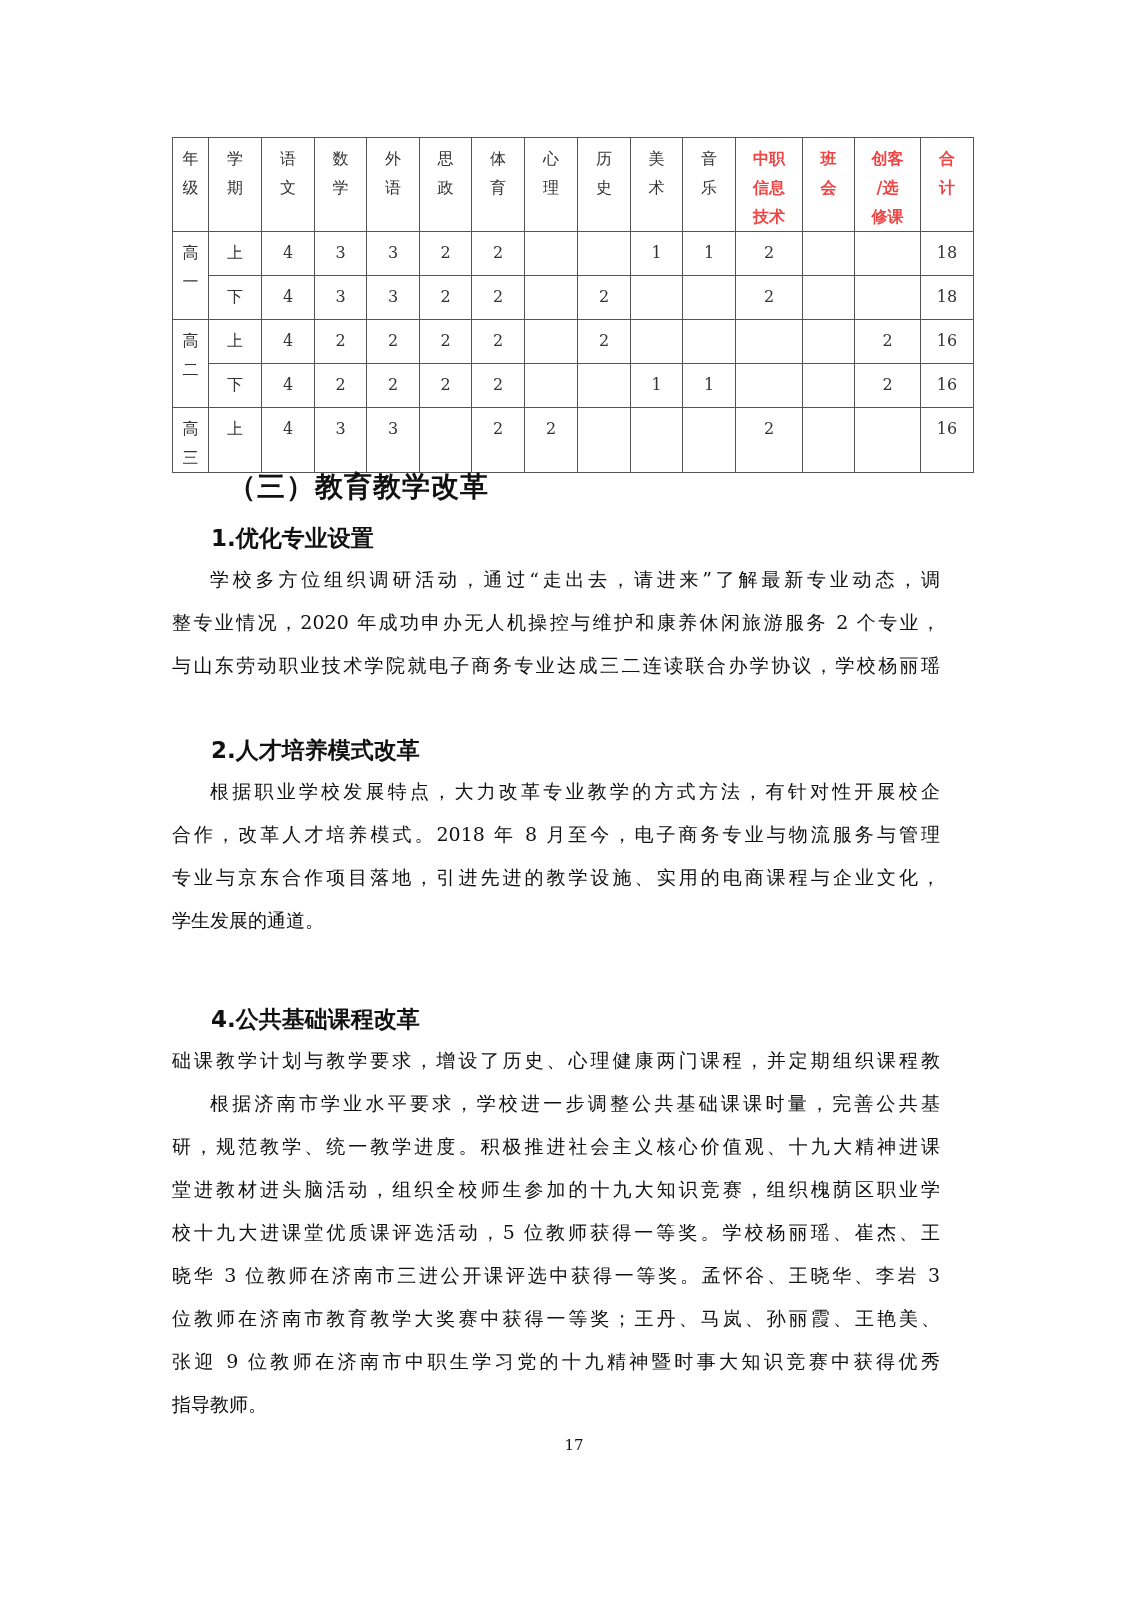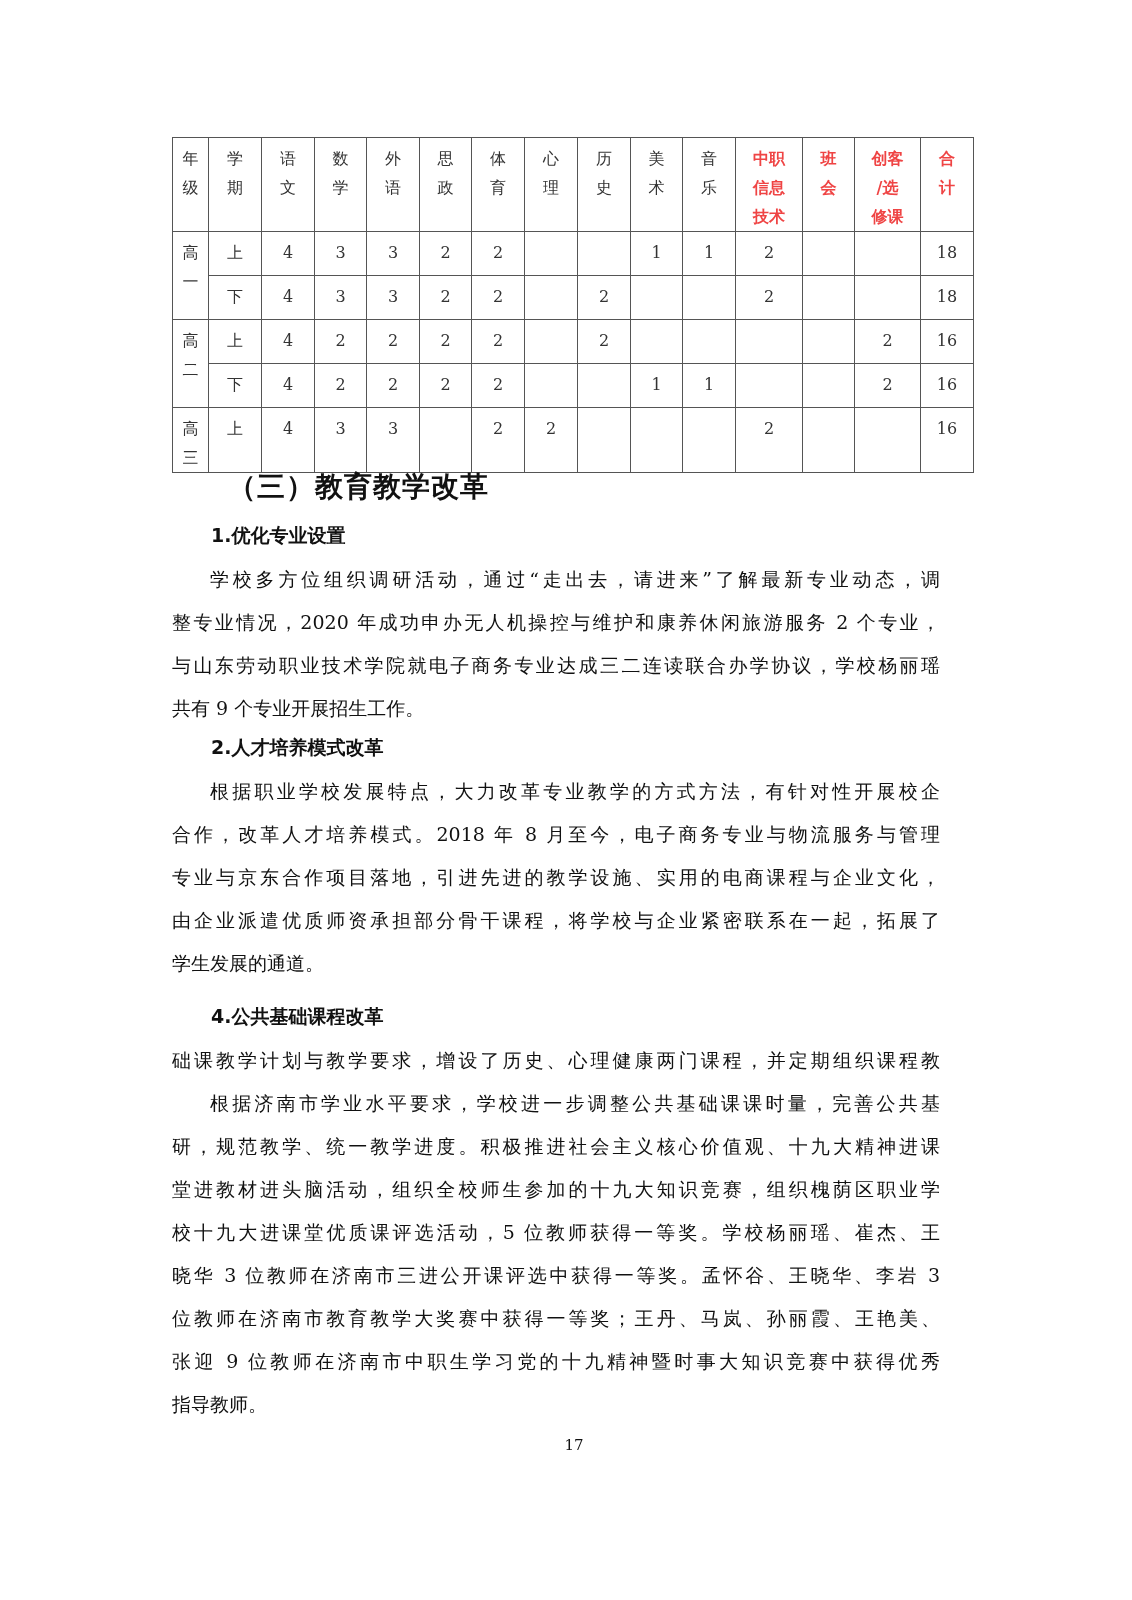--- a/index.html
+++ b/index.html
@@ -12,21 +12,21 @@
     table.sched td, table.sched th { border: 1.5px solid #555; text-align: center; vertical-align: top;
       font-weight: normal; padding: 6px 0 0 0; line-height: 29px; }
     table.sched th { height: 80px; }
     table.sched th.bold { font-weight: bold; color: #ef4444; }
     table.sched td { height: 37px; }
     table.sched td.grade { line-height: 29px; }
     .hdr-line { display: block; }
 
     .h2 { position: absolute; left: 228px; top: 468px; font-size: 28px; font-weight: bold; letter-spacing: 1px;
       font-family: "DejaVu Sans", "Liberation Sans", sans-serif; }
-    .h3 { position: absolute; left: 211px; font-size: 19px; font-weight: bold;
+    .h3 { position: absolute; left: 211px; font-size: 23px; font-weight: bold;
       font-family: "DejaVu Sans", "Liberation Sans", sans-serif; }
     .para { position: absolute; left: 172px; width: 768px; font-size: 19px; line-height: 43px;
       text-align: justify; text-indent: 38px; }
     .para .ln { display: block; text-indent: 0; white-space: nowrap; text-align: justify; text-align-last: justify; }
     .para .ln.first { padding-left: 38px; }
     .para .ln.last { text-align-last: left; }
     .pagenum { position: absolute; left: 0; width: 1132px; top: 1436px; text-align: center; font-size: 15px; padding-left: 8px; }
   </style>
 </head>
 <body>
@@ -213,29 +213,27 @@
       </tbody>
   </table>
 
   <div class="h2">（三）教育教学改革</div>
 
   <div class="h3" style="top:523px">1.优化专业设置</div>
   <div class="para" style="top:558px">
       <span class="ln first">学校多方位组织调研活动，通过“走出去，请进来”了解最新专业动态，调</span>
       <span class="ln">整专业情况，2020 年成功申办无人机操控与维护和康养休闲旅游服务 2 个专业，</span>
       <span class="ln">与山东劳动职业技术学院就电子商务专业达成三二连读联合办学协议，学校杨丽瑶</span>
-      <span class="ln last">共有 9 个专业开展招生工作。</span>
     </div>
 
   <div class="h3" style="top:735px">2.人才培养模式改革</div>
   <div class="para" style="top:770px">
       <span class="ln first">根据职业学校发展特点，大力改革专业教学的方式方法，有针对性开展校企</span>
       <span class="ln">合作，改革人才培养模式。2018 年 8 月至今，电子商务专业与物流服务与管理</span>
       <span class="ln">专业与京东合作项目落地，引进先进的教学设施、实用的电商课程与企业文化，</span>
-      <span class="ln">由企业派遣优质师资承担部分骨干课程，将学校与企业紧密联系在一起，拓展了</span>
       <span class="ln last">学生发展的通道。</span>
     </div>
 
   <div class="h3" style="top:1004px">4.公共基础课程改革</div>
   <div class="para" style="top:1039px">
       <span class="ln">础课教学计划与教学要求，增设了历史、心理健康两门课程，并定期组织课程教</span>
       <span class="ln first">根据济南市学业水平要求，学校进一步调整公共基础课课时量，完善公共基</span>
       <span class="ln">研，规范教学、统一教学进度。积极推进社会主义核心价值观、十九大精神进课</span>
       <span class="ln">堂进教材进头脑活动，组织全校师生参加的十九大知识竞赛，组织槐荫区职业学</span>
       <span class="ln">校十九大进课堂优质课评选活动，5 位教师获得一等奖。学校杨丽瑶、崔杰、王</span>

